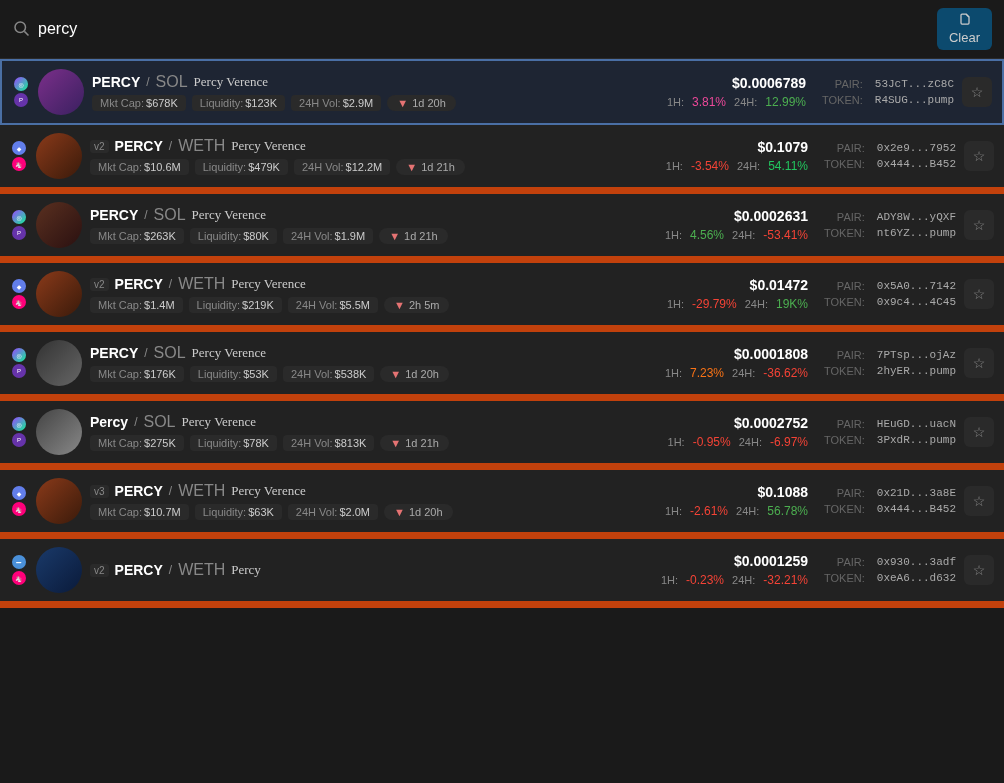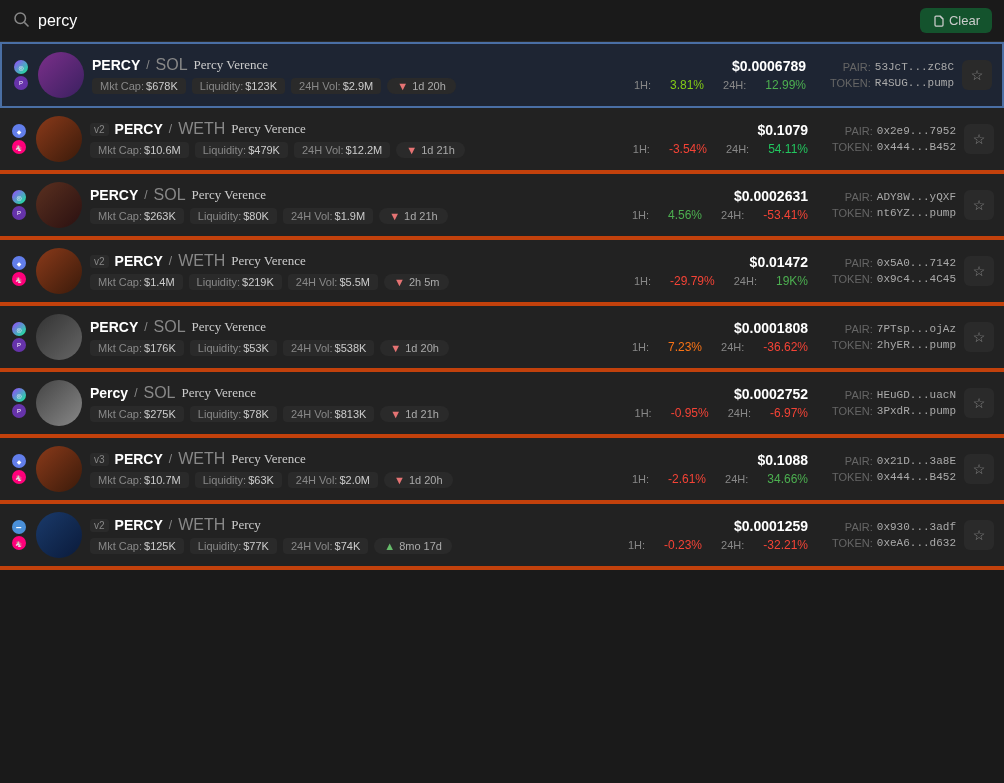--- a/index.html
+++ b/index.html
@@ -28,43 +28,44 @@
     }
     .search-input {
       background: transparent;
       border: none;
       color: #fff;
       font-size: 16px;
       outline: none;
       flex: 1;
     }
     .clear-btn {
-      background: #14532d;
+      background: #0c4a6e;
       border: none;
       color: #ccc;
       padding: 5px 12px;
       border-radius: 6px;
       cursor: pointer;
       display: flex;
       align-items: center;
       gap: 5px;
       font-size: 13px;
+      flex-direction: column;
     }
 
     
     .results-list {
       padding: 0;
     }
 
     
     .result-item {
       display: flex;
       align-items: center;
       background: #222;
-      border-bottom: 4px solid #c2410c;
+      border-bottom: 7px solid #c2410c;
       padding: 8px 10px;
       gap: 8px;
       position: relative;
       cursor: pointer;
     }
     .result-item.highlighted {
       border: 2px solid #4a6fa5;
       background: #1e2533;
     }
 
@@ -157,38 +158,38 @@
       min-width: 200px;
       flex-shrink: 0;
     }
     .price-main {
       font-weight: 700;
       color: #fff;
       font-size: 14px;
     }
     .change-row {
       display: flex;
-      gap: 19px;
+      gap: 8px;
       align-items: center;
       font-size: 12px;
     }
     .change-label { color: #888; font-size: 11px; }
 
     
     .pair-section {
       display: flex;
       flex-direction: column;
       align-items: flex-end;
       gap: 4px;
       min-width: 140px;
       flex-shrink: 0;
     }
     .pair-row {
       display: flex;
-      gap: 4px;
+      gap: 12px;
       font-size: 11px;
     }
     .pair-label { color: #666; }
     .pair-addr { color: #aaa; font-family: Liberation Mono, monospace; }
 
     
     .star-btn {
       background: #2a2a2a;
       border: none;
       border-radius: 6px;
@@ -321,21 +322,21 @@
           <span class="arrow-down">▼</span>
           <span>1d 20h</span>
         </span>
       </div>
     </div>
 
     <div class="price-section">
       <span class="price-main">$0.0006789</span>
       <div class="change-row">
         <span class="change-label">1H:</span>
-        <span style="color:#84cc16">3.81%</span>
+        <span style="color:#ec4899">3.81%</span>
         <span class="change-label">24H:</span>
         <span style="color:#4caf50">12.99%</span>
       </div>
     </div>
 
     <div class="pair-section">
       <div class="pair-row">
         <span class="pair-label">PAIR:</span>
         <span class="pair-addr">53JcT...zC8C</span>
       </div>
@@ -677,21 +678,21 @@
         </span>
       </div>
     </div>
 
     <div class="price-section">
       <span class="price-main">$0.1088</span>
       <div class="change-row">
         <span class="change-label">1H:</span>
         <span style="color:#f44336">-2.61%</span>
         <span class="change-label">24H:</span>
-        <span style="color:#4caf50">34.66%</span>
+        <span style="color:#4caf50">56.78%</span>
       </div>
     </div>
 
     <div class="pair-section">
       <div class="pair-row">
         <span class="pair-label">PAIR:</span>
         <span class="pair-addr">0x21D...3a8E</span>
       </div>
       <div class="pair-row">
         <span class="pair-label">TOKEN:</span>
@@ -713,35 +714,20 @@
     </div>
 
     <div class="token-info">
       <div class="row-top">
         <span class="version-badge">v2</span>
         <span class="token-symbol">PERCY</span>
         <span class="token-pair-sep"> / </span>
         <span class="token-base">WETH</span>
         <span class="token-full-name">Percy</span>
       </div>
-      <div class="row-bottom">
-        <span class="stat-chip">
-          <span class="stat-label">Mkt Cap:</span>$125K
-        </span>
-        <span class="stat-chip">
-          <span class="stat-label">Liquidity:</span>$77K
-        </span>
-        <span class="stat-chip">
-          <span class="stat-label">24H Vol:</span>$74K
-        </span>
-        <span class="age-pill">
-          <span class="arrow-up">▲</span>
-          <span>8mo 17d</span>
-        </span>
-      </div>
     </div>
 
     <div class="price-section">
       <span class="price-main">$0.0001259</span>
       <div class="change-row">
         <span class="change-label">1H:</span>
         <span style="color:#f44336">-0.23%</span>
         <span class="change-label">24H:</span>
         <span style="color:#f44336">-32.21%</span>
       </div>

